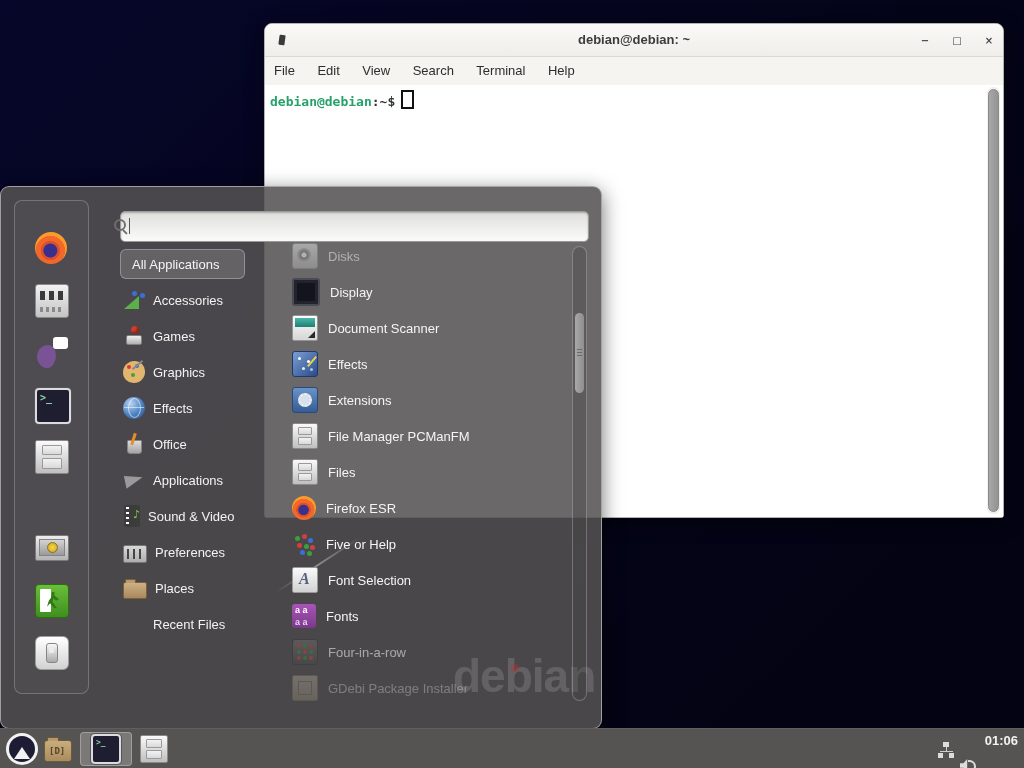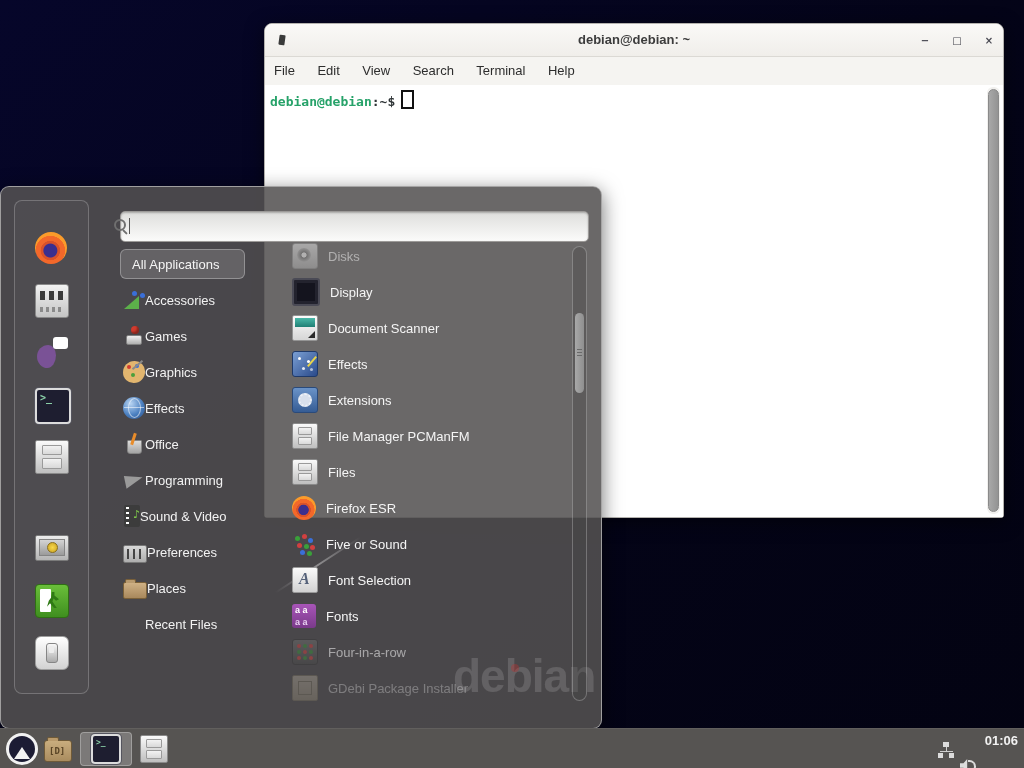--- a/index.html
+++ b/index.html
@@ -148,21 +148,21 @@
   .searchbox{left:119px;top:24px;width:467px;height:29px;border-radius:5px;border:1px solid #9c9a98;
     background:linear-gradient(#dededc,#fbfbfa);box-shadow:inset 0 1px 2px rgba(0,0,0,.25);}
   .searchbox input{position:absolute;left:12px;top:3px;right:30px;height:22px;border:none;outline:none;
     background:transparent;font:13px "Liberation Sans",sans-serif;color:#333;}
   .search-caret{left:8px;top:6px;width:1px;height:16px;background:#555;}
   .searchbox .ic-search{right:8px;top:6px;}
   .allapps{left:119px;top:62px;width:125px;height:30px;border-radius:6px;background:rgba(255,255,255,.15);
     border:1px solid rgba(255,255,255,.3);display:flex;align-items:center;padding-left:11px;
     font:13px "Liberation Sans",sans-serif;color:#f5f5f5;box-sizing:border-box;cursor:pointer;}
   .catcol{left:119px;top:95px;width:155px;}
-  .catrow{display:flex;align-items:center;height:36px;gap:0;padding-left:3px;cursor:pointer;}
+  .catrow{display:flex;align-items:center;height:36px;gap:8px;padding-left:3px;cursor:pointer;}
   .catrow .lbl{font:13px "Liberation Sans",sans-serif;color:#f2f2f2;white-space:nowrap;}
   .cat-spacer{width:22px;height:22px;flex:none;}
   .appcol{left:283px;top:54px;width:285px;height:462px;overflow:hidden;}
   .approw{display:flex;align-items:center;height:36px;gap:10px;padding-left:8px;cursor:pointer;}
   .approw:first-child{margin-top:-3px;}
   .approw .lbl{font:13px "Liberation Sans",sans-serif;color:#f5f5f5;white-space:nowrap;}
   .fade50{opacity:.5;} .fade55{opacity:.55;} .fade30{opacity:.3;}
   .m-sb{left:571px;top:59px;width:15px;height:455px;border:1px solid rgba(255,255,255,.25);
     border-radius:8px;background:rgba(70,68,68,.35);box-sizing:border-box;}
   .m-sb-thumb{left:2px;right:2px;top:66px;height:80px;background:linear-gradient(90deg,#a8a8a8,#8f8f8f);border-radius:6px;}
@@ -266,21 +266,21 @@
       <div class="catrow">
           <span class="ic i22 ic-internet"></span>
           <span class="lbl">Effects</span>
         </div>
       <div class="catrow">
           <span class="ic i22 ic-office"></span>
           <span class="lbl">Office</span>
         </div>
       <div class="catrow">
           <span class="ic i22 ic-programming"></span>
-          <span class="lbl">Programming</span>
+          <span class="lbl">Applications</span>
         </div>
       <div class="catrow">
           <span class="ic i22 ic-soundvideo"></span>
           <span class="lbl">Sound &amp; Video</span>
         </div>
       <div class="catrow">
           <span class="ic i22 ic-preferences"></span>
           <span class="lbl">Preferences</span>
         </div>
       <div class="catrow">
@@ -321,21 +321,21 @@
       <div class="approw">
           <span class="ic i24 ic-cabinet"></span>
           <span class="lbl">Files</span>
         </div>
       <div class="approw">
           <span class="ic i24 ic-firefox"></span>
           <span class="lbl">Firefox ESR</span>
         </div>
       <div class="approw">
           <span class="ic i24 ic-five"></span>
-          <span class="lbl">Five or Sound</span>
+          <span class="lbl">Five or Help</span>
         </div>
       <div class="approw">
           <span class="ic i24 ic-fontsel"></span>
           <span class="lbl">Font Selection</span>
         </div>
       <div class="approw">
           <span class="ic i24 ic-fonts"></span>
           <span class="lbl">Fonts</span>
         </div>
       <div class="approw fade55">

